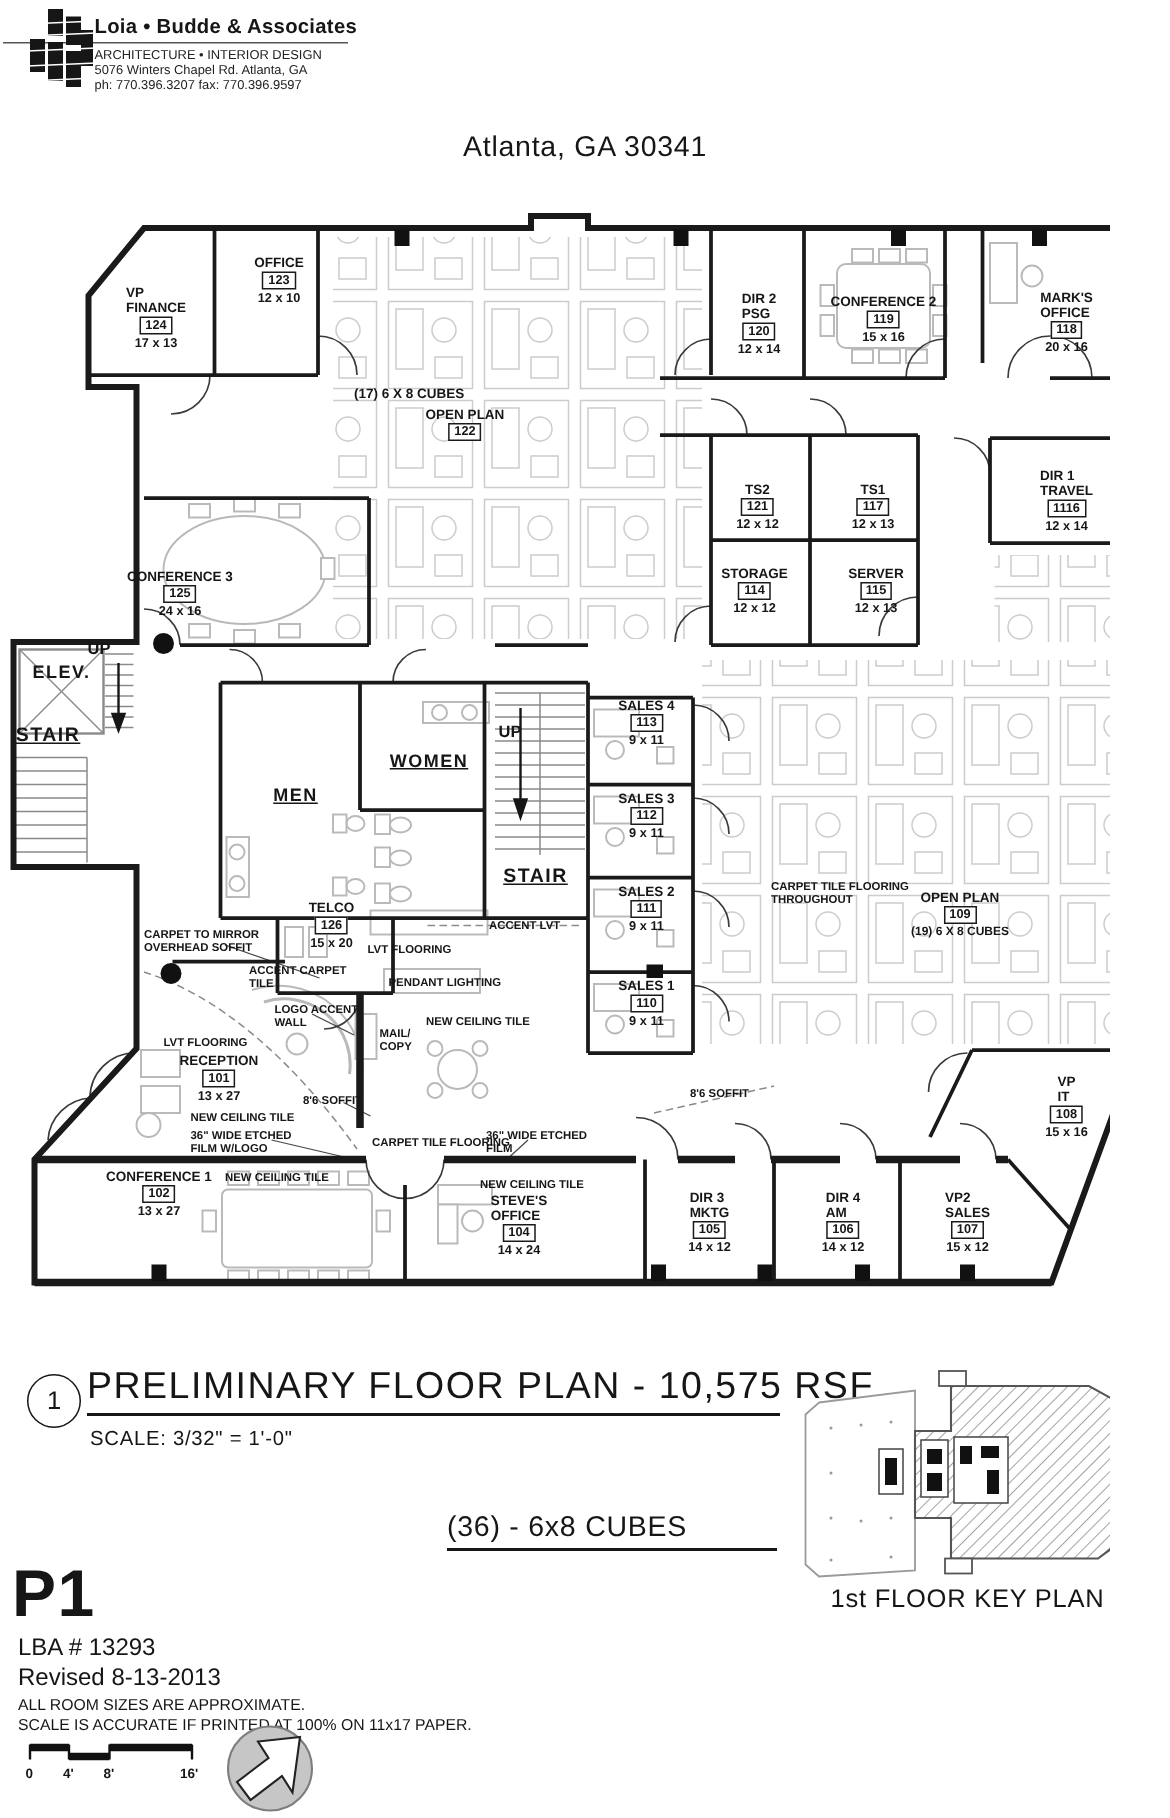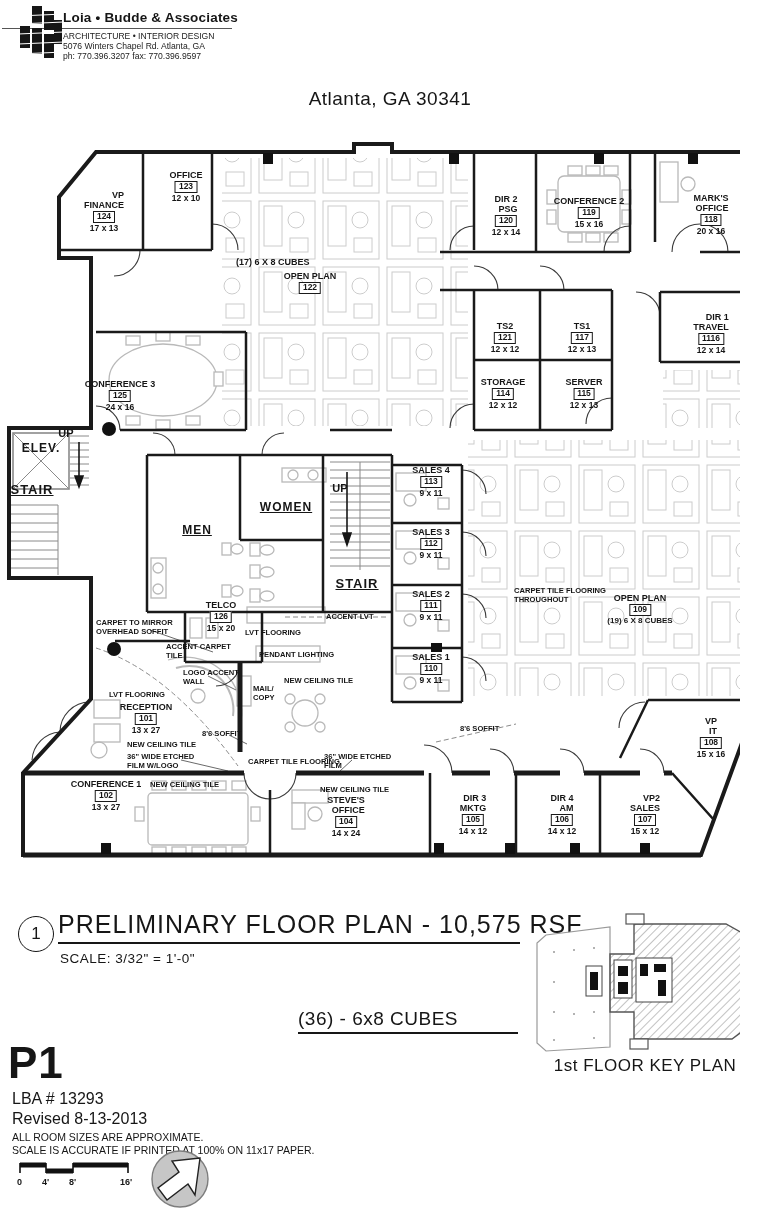--- a/index.html
+++ b/index.html
@@ -7,21 +7,21 @@
   #sheet{position:relative;width:740px;height:1212px;background:#fff;overflow:hidden;}
   svg{position:absolute;left:0;top:0;}
   .abs{position:absolute;}
   
   .firm-name{font-size:13.5px;font-weight:bold;letter-spacing:.2px;}
   .firm-small{font-size:8.6px;color:#222;line-height:1.28;}
   .main-title{font-size:34px;letter-spacing:.5px;white-space:nowrap;}
   .sub-title{font-size:19px;letter-spacing:.5px;}
   
   .room{display:flex;flex-direction:column;align-items:center;transform:translateX(-50%);
-        text-align:right;line-height:1.12;z-index:5;}
+        text-align:left;line-height:1.12;z-index:5;}
   .rname{font-size:9px;font-weight:bold;white-space:pre-line;}
   .rnum{font-size:8.5px;font-weight:bold;border:1px solid #1a1a1a;padding:0 3px;margin:1px 0;background:#fff;}
   .rdims{font-size:8.5px;font-weight:bold;}
   .rnote{font-size:8px;font-weight:bold;}
   .ann{position:absolute;font-size:7.6px;font-weight:bold;line-height:1.2;white-space:pre-line;z-index:5;}
   .core{position:absolute;transform:translateX(-50%);font-weight:bold;z-index:5;}
   .core.u{text-decoration:underline;}
   
   .detail-circle{width:34px;height:34px;border:1.6px solid #161616;border-radius:50%;
       display:flex;align-items:center;justify-content:center;font-size:17px;}

